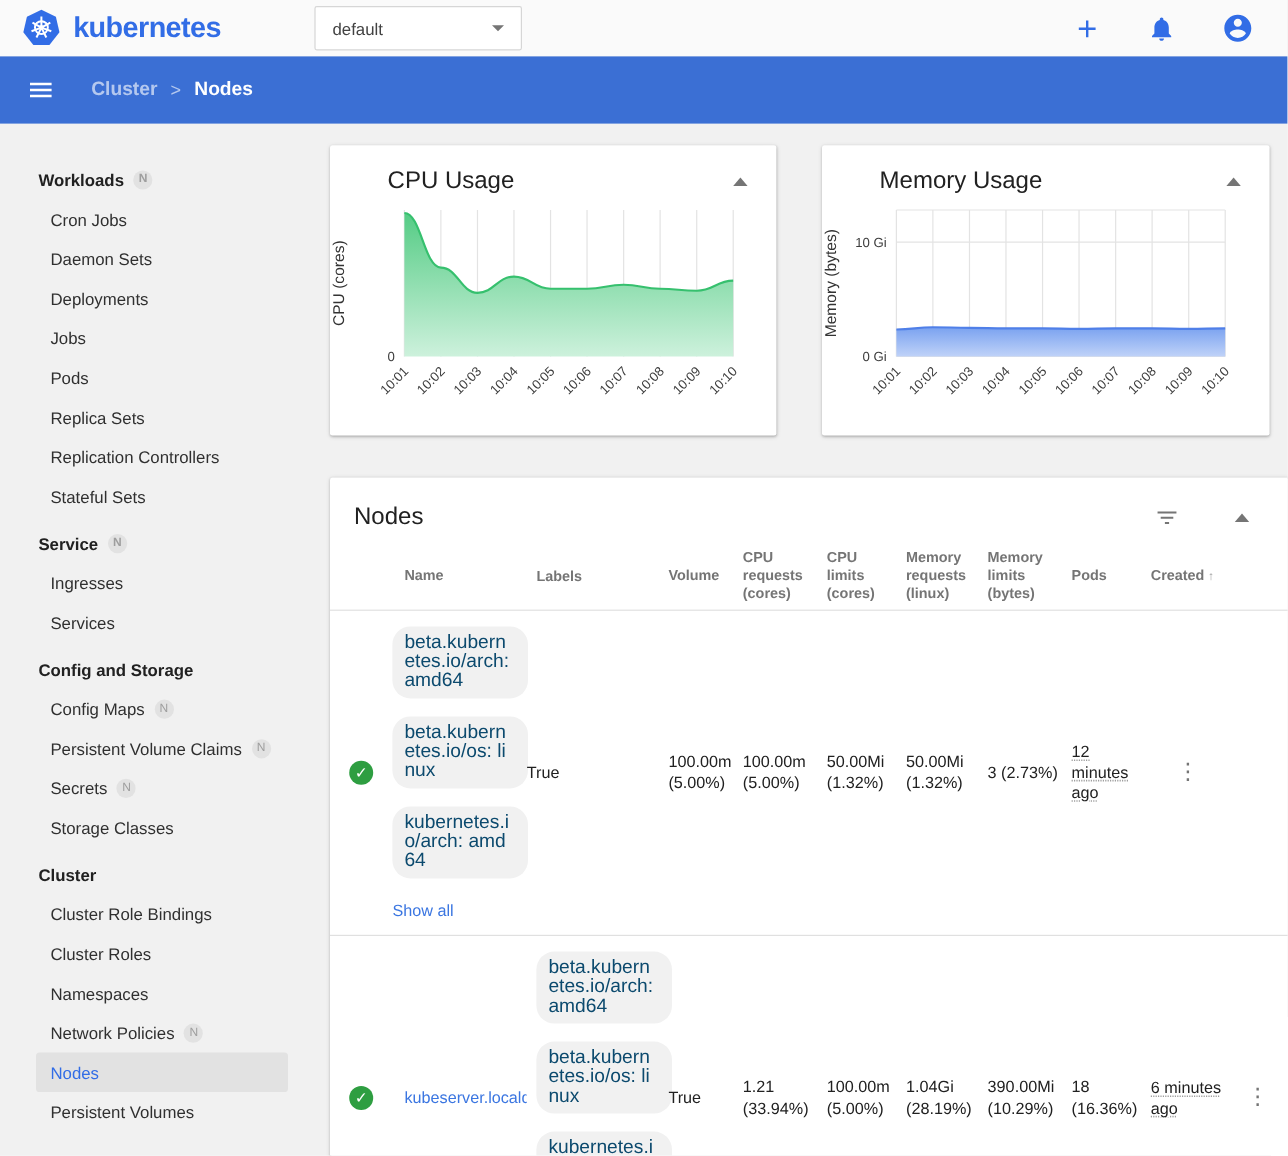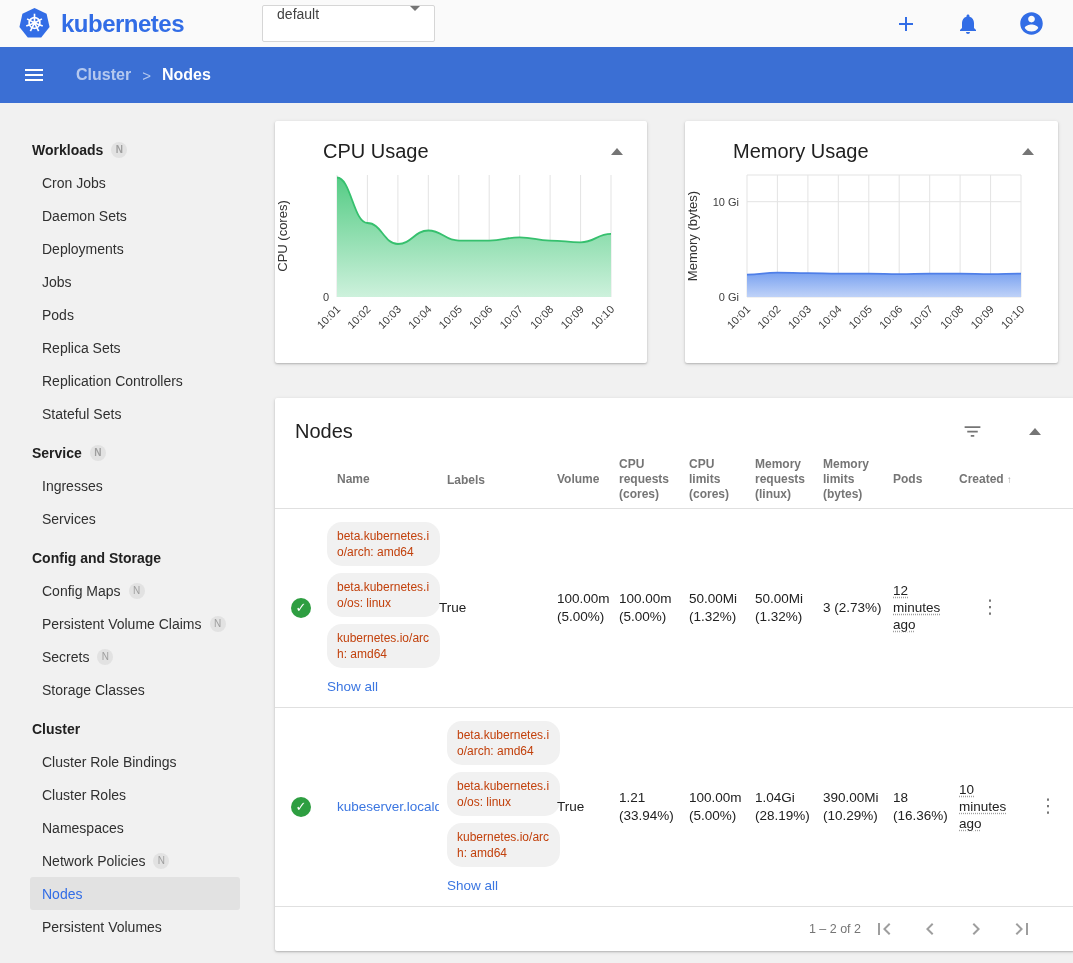--- a/index.html
+++ b/index.html
@@ -3,21 +3,21 @@
 <meta charset="utf-8">
 <style>
   * { margin:0; padding:0; box-sizing:border-box; }
   html,body { width:1073px; height:963px; overflow:hidden; background:#f1f1f1;
     font-family:"Liberation Sans","DejaVu Sans",sans-serif; }
   
   .topbar { height:47px; background:#fafafa; display:flex; align-items:center; padding:0 26px 0 18px; }
   .brand { display:flex; align-items:center; gap:10px; }
   .brand-name { color:#326de6; font-size:24px; font-weight:bold; letter-spacing:-0.5px; }
   .ns-select { margin-left:78px; width:173px; height:37px; background:#fff; border:1px solid #d6d6d6;
-    border-radius:2px; display:flex; align-items:flex-start; justify-content:space-between;
+    border-radius:2px; display:flex; align-items:center; justify-content:space-between;
     padding:0 14px; font-size:14px; color:#424242; cursor:pointer; }
   .dd-arrow { width:0; height:0; border-left:5px solid transparent; border-right:5px solid transparent;
     border-top:5px solid #757575; }
   .searchbox { margin-left:17px; width:223px; height:37px; background:#e9e9e9; border-radius:2px;
     display:flex; align-items:center; padding:0 12px; gap:18px; }
   .searchbox input { border:none; outline:none; background:transparent; font-size:15px; color:#424242;
     width:150px; font-family:inherit; }
   .searchbox input::placeholder { color:#757575; }
   .top-icons { margin-left:auto; display:flex; align-items:center; gap:34px; }
   .icon-btn { background:none; border:none; cursor:pointer; display:flex; align-items:center; padding:2px; }
@@ -61,21 +61,21 @@
   .th { font-size:12px; font-weight:bold; color:#757575; line-height:15px; padding:6px 8px 6px 0; cursor:pointer; }
   .sort-arrow { font-size:10px; color:#9e9e9e; margin-left:3px; }
   .tr { border-bottom:1px solid #e0e0e0; padding:5px 0; }
   .td { font-size:13.5px; color:#212121; line-height:18px; padding-right:8px; }
   .col-name { padding-left:18px; overflow:hidden; }
   .col-labels { padding-left:8px; padding-top:8px; padding-bottom:6px; }
   .status-ok { width:20px; height:20px; margin-left:16px; border-radius:50%; background:#2e9e41;
     color:#fff; display:flex; align-items:center; justify-content:center; font-size:13px; font-weight:bold; }
   .node-link { color:#3b76e1; text-decoration:none; cursor:pointer; word-break:normal; }
   .chip { display:block; width:113px; background:#f1f1f1; border-radius:15px; padding:6px 10px;
-    margin-bottom:7px; font-size:12px; line-height:16px; color:#c2410c; word-break:break-all; }
+    margin-bottom:15px; font-size:16px; line-height:16px; color:#0c4a6e; word-break:break-all; }
   .show-all { color:#3b76e1; font-size:13.5px; cursor:pointer; display:inline-block; margin-top:3px; }
   .created-text { text-decoration:underline dotted #9e9e9e; text-underline-offset:2px; line-height:17px;
     display:inline-block; }
   .menu-btn { background:none; border:none; color:#757575; font-size:19px; cursor:pointer;
     width:100%; text-align:center; line-height:18px; }
   .pager { height:44px; display:flex; align-items:center; justify-content:flex-end; padding-right:30px; }
   .pager-range { font-size:12.5px; color:#757575; }
   .pager-btn { background:none; border:none; width:46px; display:flex; justify-content:center; cursor:pointer; }
 </style>
 </head>
@@ -350,21 +350,21 @@
               <span class="status-ok">✓</span>
             </div>
             <div class="td col-name"><a class="node-link">kubeserver.localdomain</a></div>
             <div class="td col-labels"><span class="chip">beta.kubernetes.io/arch: amd64</span><span class="chip">beta.kubernetes.io/os: linux</span><span class="chip">kubernetes.io/arch: amd64</span><a class="show-all">Show all</a></div>
             <div class="td col-ready">True</div>
             <div class="td col-cpu_requests">1.21 (33.94%)</div>
             <div class="td col-cpu_limits">100.00m (5.00%)</div>
             <div class="td col-memory_requests">1.04Gi (28.19%)</div>
             <div class="td col-memory_limits">390.00Mi (10.29%)</div>
             <div class="td col-pods">18 (16.36%)</div>
-            <div class="td col-created"><span class="created-text">10 minutes ago</span></div>
+            <div class="td col-created"><span class="created-text">6 minutes ago</span></div>
             <div class="td"><button class="menu-btn">⋮</button></div>
           </div>
         </div>
 
       <div class="pager">
         <span class="pager-range">1 – 2 of 2</span>
         <button class="pager-btn">
           <svg width="24" height="24" viewBox="0 0 24 24">
             <path fill="#9e9e9e" d="M18.41 16.59 13.82 12l4.59-4.59L17 6l-6 6 6 6 1.41-1.41zM6 6h2v12H6V6z"></path>
           </svg>

